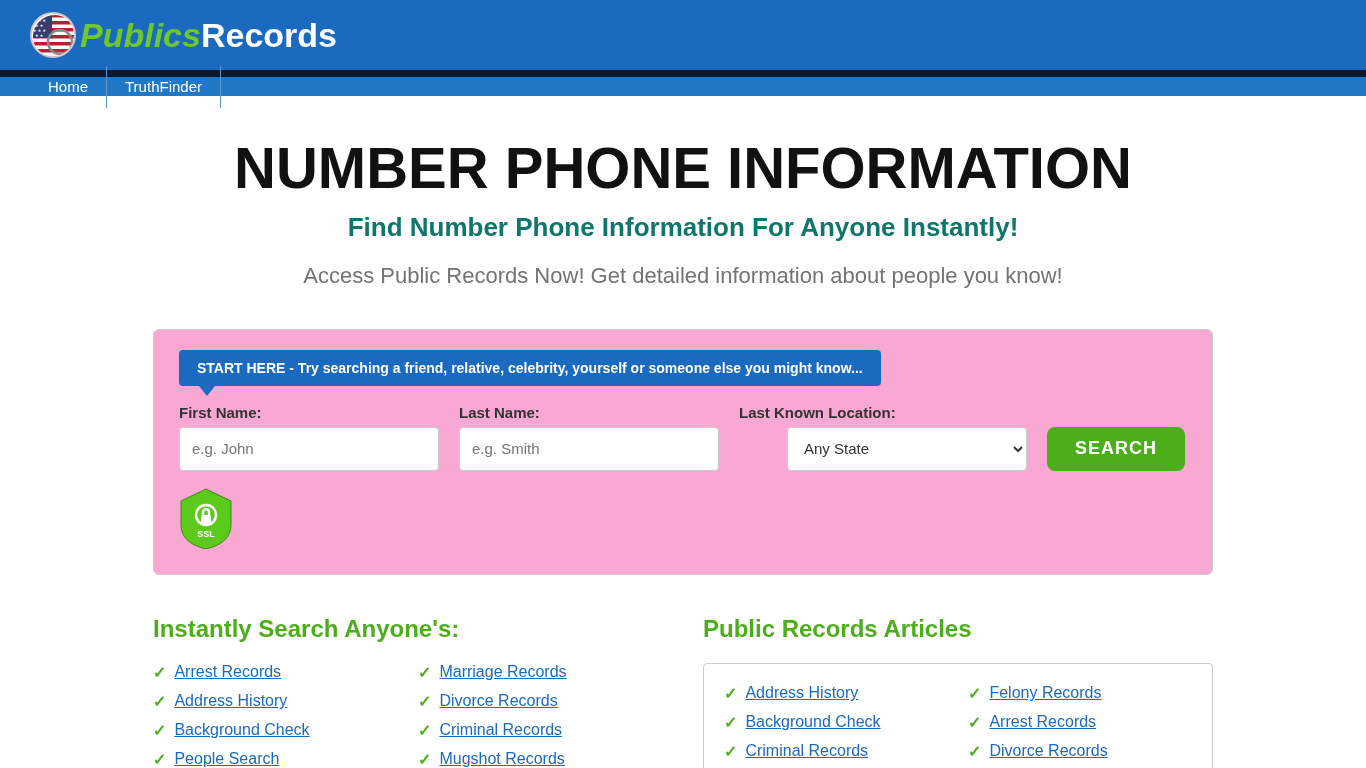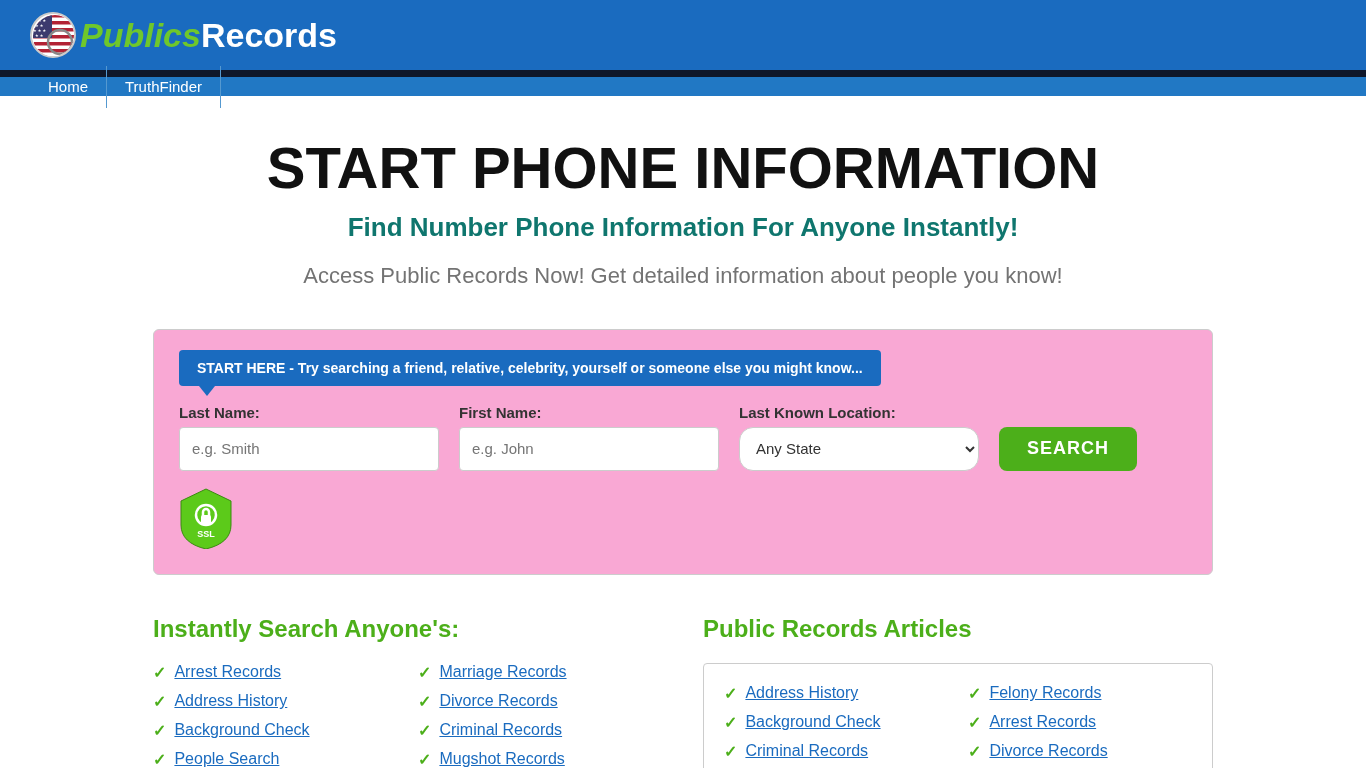--- a/index.html
+++ b/index.html
@@ -119,27 +119,28 @@
       border-radius: 4px;
       padding: 0 12px;
       font-size: 15px;
       color: #999;
       outline: none;
     }
     .field-group select {
       width: 240px;
       height: 44px;
       border: 1px solid #ccc;
-      border-radius: 14px;
+      border-radius: 4px;
       padding: 0 12px;
       font-size: 15px;
       color: #333;
       background: #fff;
       outline: none;
       cursor: pointer;
+      margin-left: 48px;
     }
     .search-btn {
       background: #4caf1a;
       color: #fff;
       font-size: 18px;
       font-weight: 900;
       border: none;
       border-radius: 8px;
       padding: 0 28px;
       height: 44px;
@@ -259,36 +260,36 @@
     </div>
   </div>
 </header>
 
 <nav class="nav">
   <a class="nav-item" href="#">Home</a>
   <a class="nav-item" href="#">TruthFinder</a>
 </nav>
 
 <section class="hero">
-  <h1 class="hero-title">START PHONE INFORMATION</h1>
+  <h1 class="hero-title">NUMBER PHONE INFORMATION</h1>
   <p class="hero-subtitle">Find Number Phone Information For Anyone Instantly!</p>
   <p class="hero-cta">Access Public Records Now! Get detailed information about people you know!</p>
 </section>
 
 <div style="max-width:1100px;margin:0 auto 30px;padding:0 20px;">
   <div class="search-container">
     <div class="search-tooltip">START HERE - Try searching a friend, relative, celebrity, yourself or someone else you might know...</div>
     <div class="search-fields">
       <div class="field-group">
+        <label>First Name:</label>
+        <input type="text" placeholder="e.g. John" style="">
+      </div>
+      <div class="field-group">
         <label>Last Name:</label>
         <input type="text" placeholder="e.g. Smith" style="">
-      </div>
-      <div class="field-group">
-        <label>First Name:</label>
-        <input type="text" placeholder="e.g. John" style="">
       </div>
       <div class="field-group">
         <label>Last Known Location:</label>
         <select>
           <option>Any State</option>
           <option>Alabama</option><option>Alaska</option><option>Arizona</option>
           <option>Arkansas</option><option>California</option><option>Colorado</option>
           <option>Connecticut</option><option>Delaware</option><option>Florida</option>
           <option>Georgia</option><option>Hawaii</option><option>Idaho</option>
           <option>Illinois</option><option>Indiana</option><option>Iowa</option>

